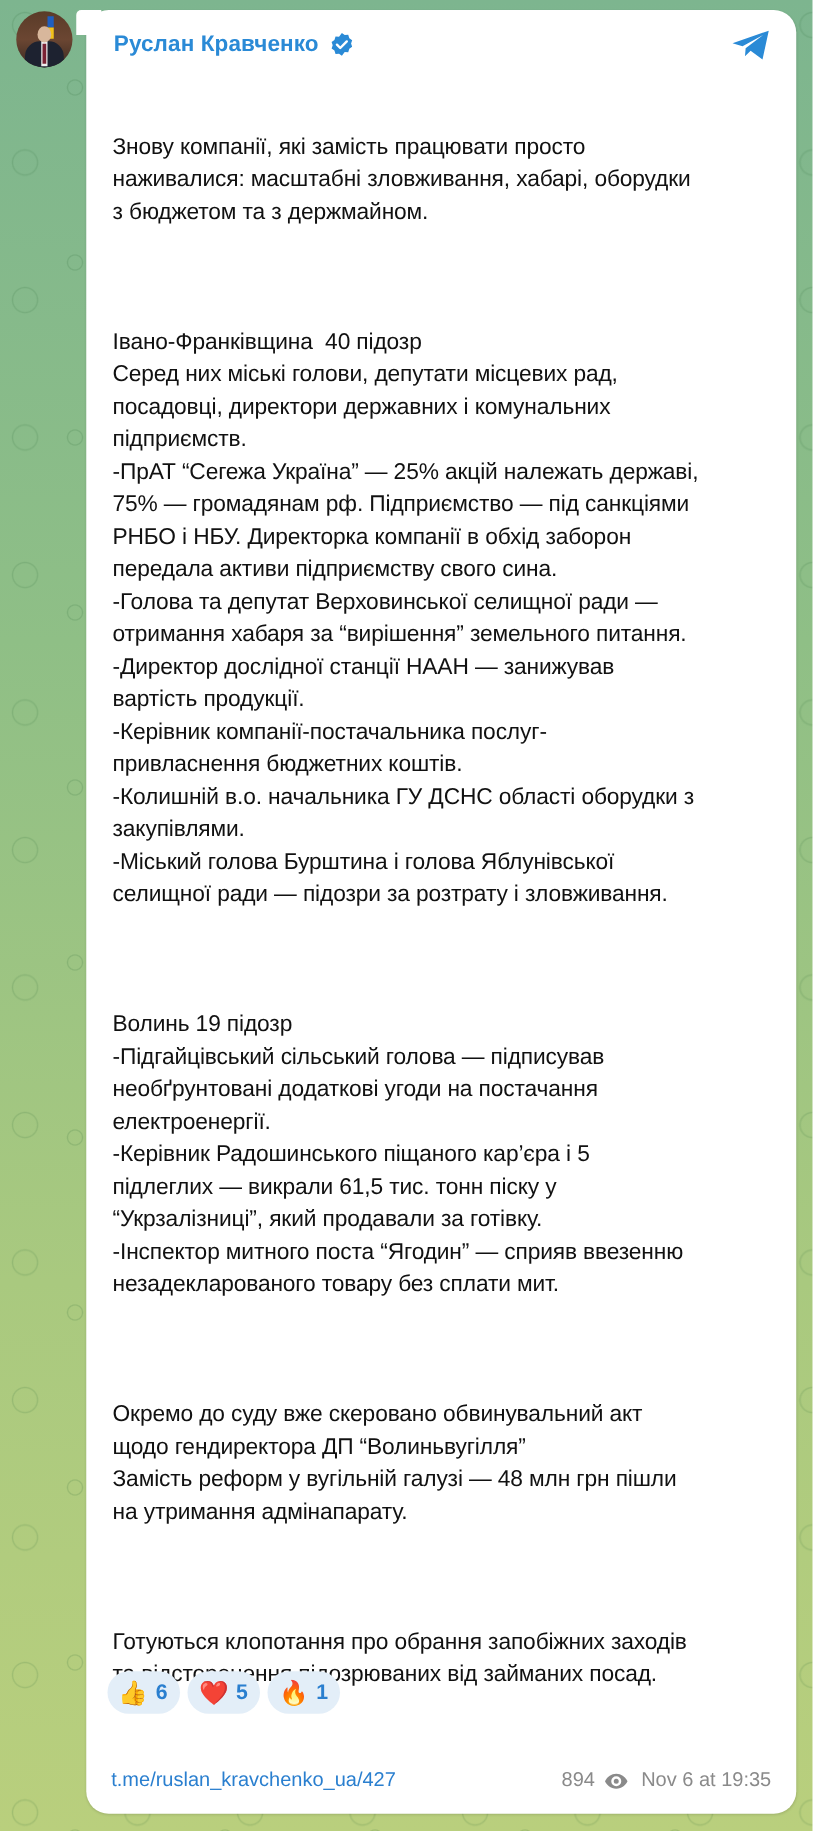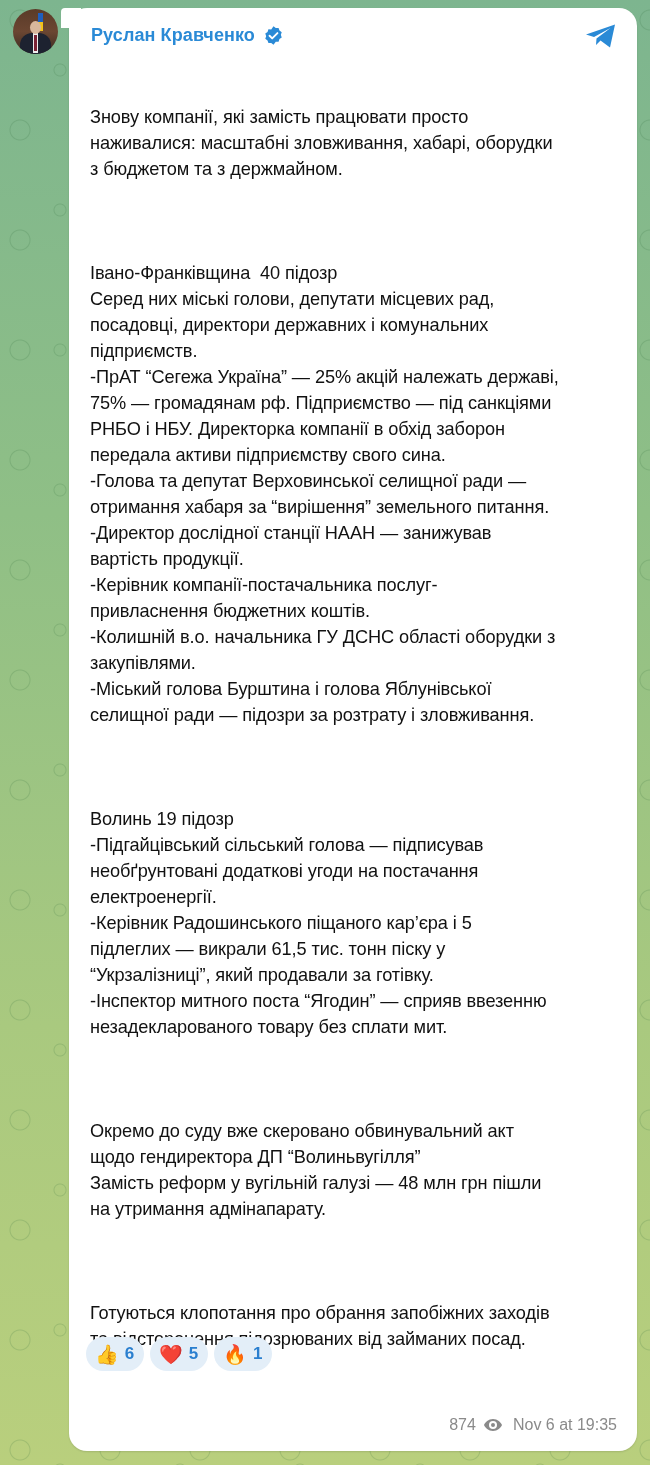--- a/index.html
+++ b/index.html
@@ -140,21 +140,22 @@
       <span class="emoji">❤️</span>
       <span>5</span>
     </div>
     <div class="reaction">
       <span class="emoji">🔥</span>
       <span>1</span>
     </div>
   </div>
 
   <div class="footer">
+    <span class="link">t.me/ruslan_kravchenko_ua/427</span>
     <span class="meta">
-      <span>874</span>
+      <span>894</span>
       <svg class="eye" viewBox="0 0 20 14">
         <path fill="#8a8a8a" d="M10 1C5.5 1 2 4.5 1 7c1 2.5 4.5 6 9 6s8-3.5 9-6c-1-2.5-4.5-6-9-6zm0 10a4 4 0 110-8 4 4 0 010 8zm0-6a2 2 0 100 4 2 2 0 000-4z"></path>
       </svg>
       <span>Nov 6 at 19:35</span>
     </span>
   </div>
 </div>
 
 </body></html>

